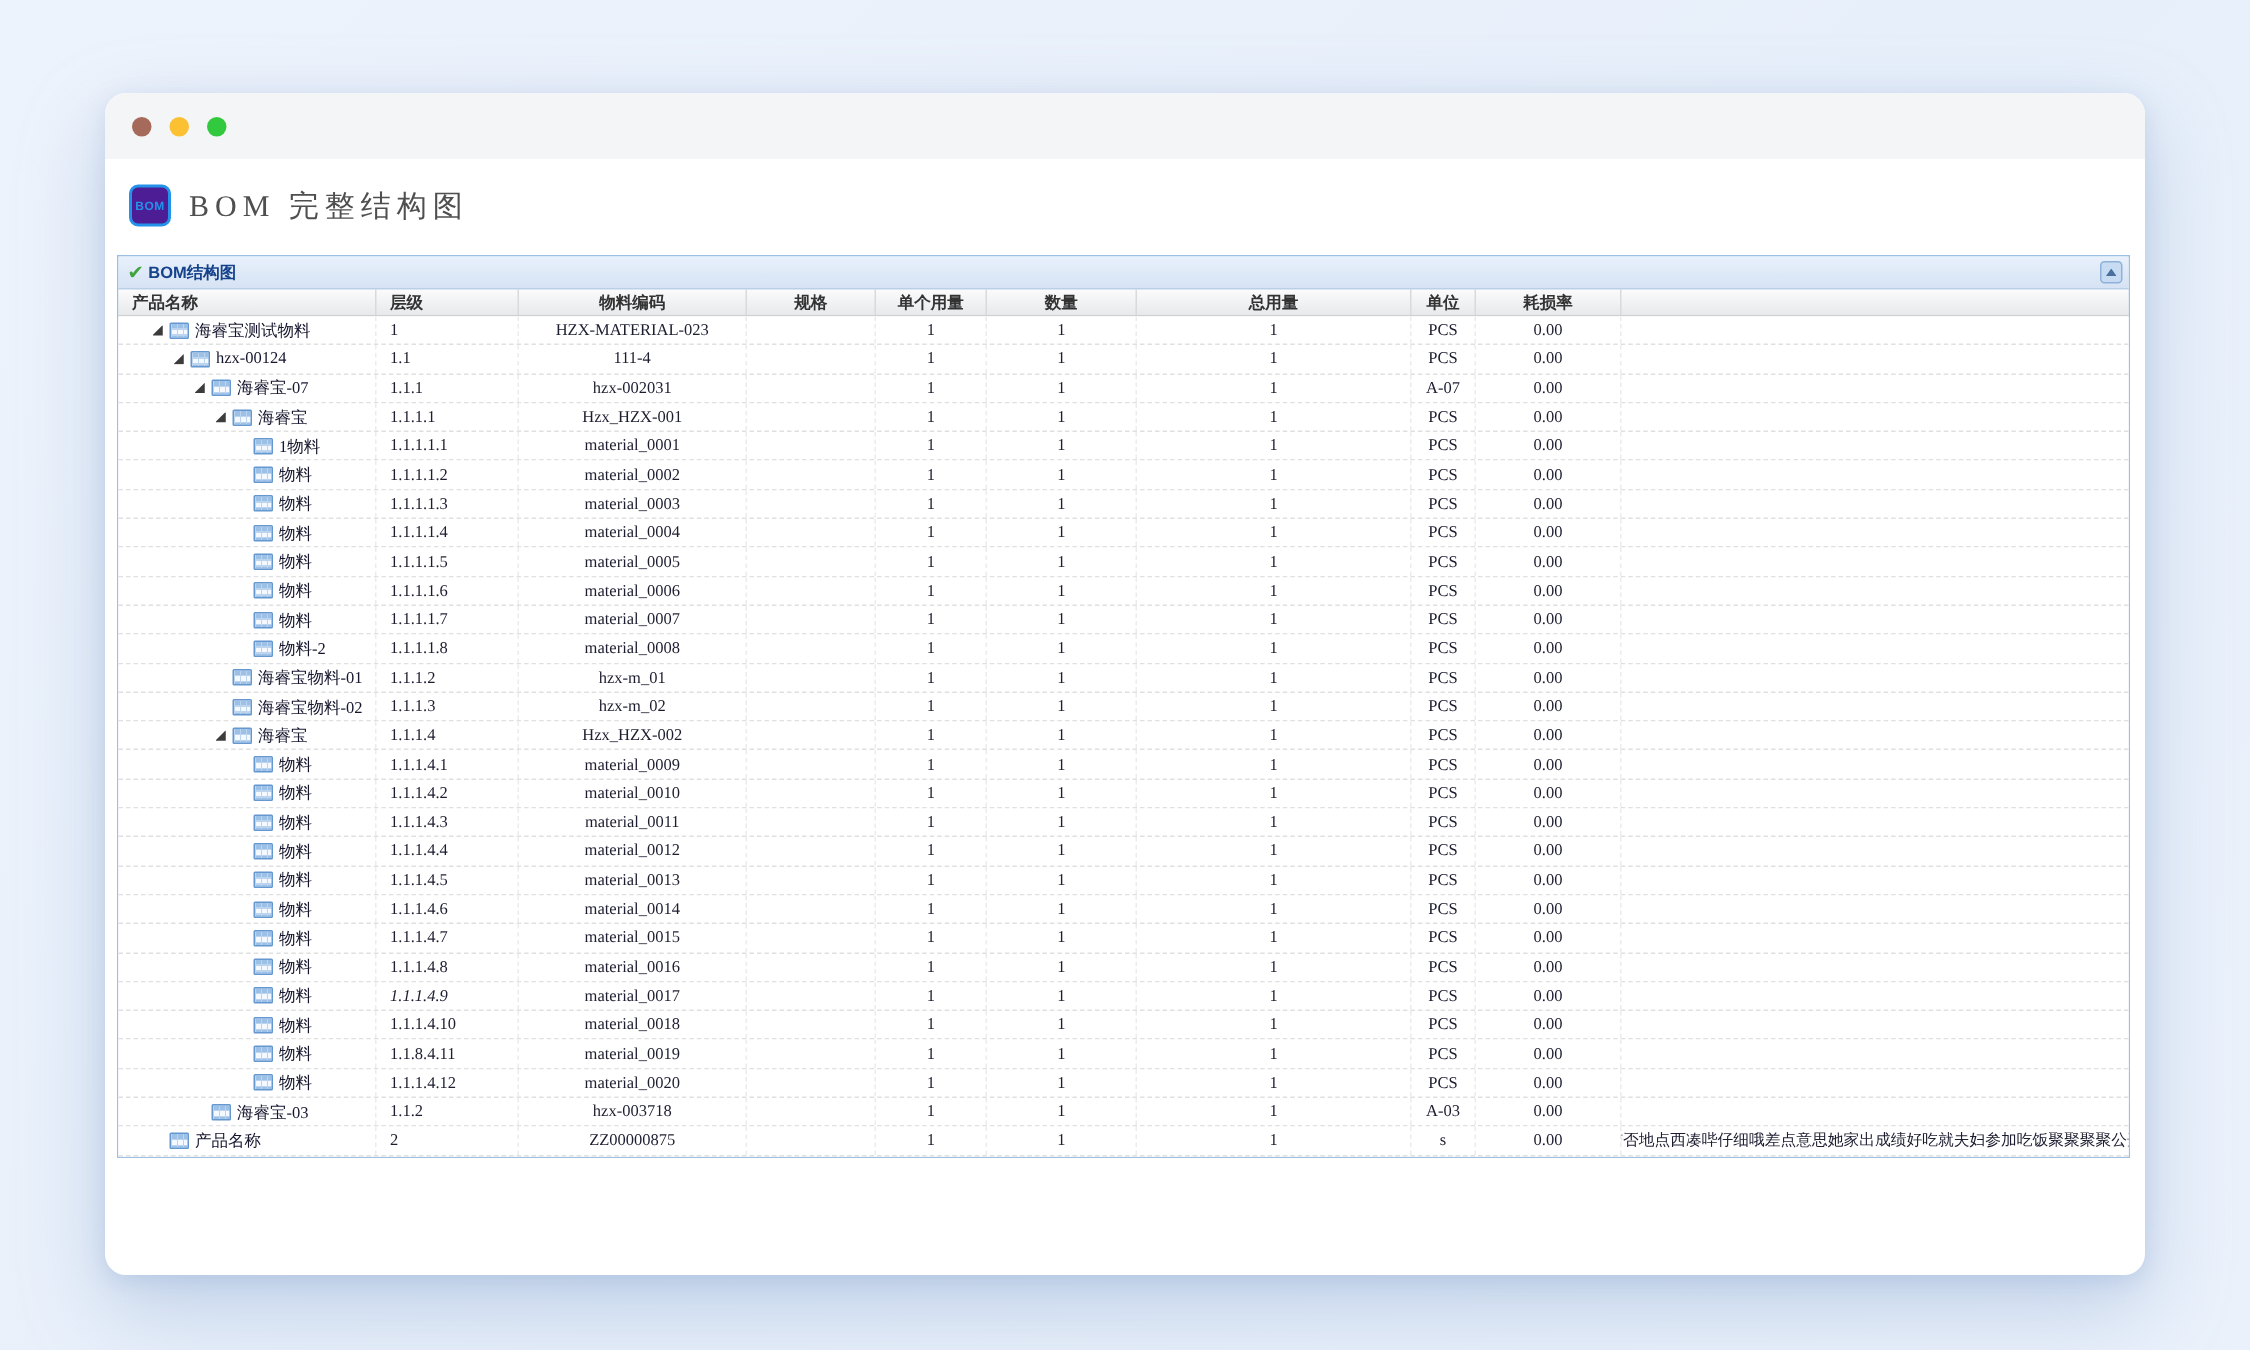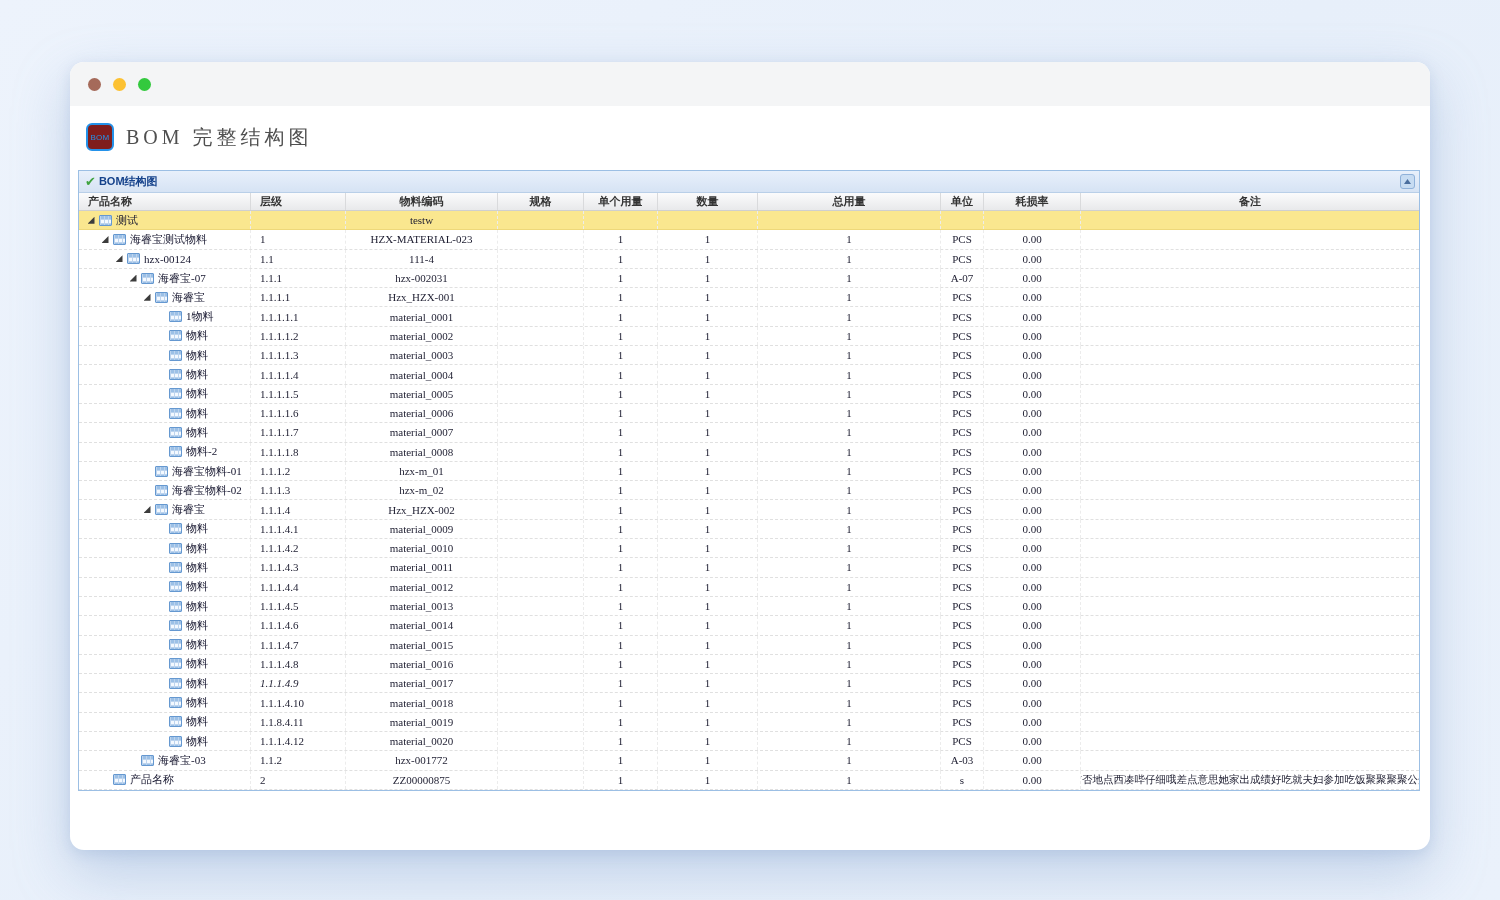--- a/index.html
+++ b/index.html
@@ -21,22 +21,22 @@
   }
   .dot{width:13px;height:13px;border-radius:50%;}
   .dot.red{background:#a56a5a;}
   .dot.yellow{background:#fcc132;}
   .dot.green{background:#33c93e;}
   .doc-header{
     position:absolute;left:0;top:44px;right:0;height:62px;background:#fff;
     display:flex;align-items:center;padding-left:16px;
   }
   .bom-badge{
-    width:24px;height:24px;border:2px solid #2492ea;border-radius:6px;background:#7f1d1d;
-    color:#2492ea;font-weight:normal;font-size:8px;display:flex;align-items:center;justify-content:center;
+    width:24px;height:24px;border:2px solid #2492ea;border-radius:6px;background:#4c1d95;
+    color:#2492ea;font-weight:bold;font-size:8px;display:flex;align-items:center;justify-content:center;
     letter-spacing:.3px;font-family:"Liberation Sans",sans-serif;
   }
   .doc-title{
     margin-left:12px;font-family:"Liberation Serif","DejaVu Serif",serif;
     font-size:20px;color:#4f4f4f;letter-spacing:4px;font-weight:400;
   }
   
   .panel{
     position:absolute;left:8px;right:10px;top:108px;
     border:1px solid #9cbfe4;background:#fff;
@@ -125,42 +125,22 @@
     <div class="grid-header" id="grid-header">
         <div class="hcell al" style="width: 172px;">产品名称</div>
         <div class="hcell al" style="width: 95px;">层级</div>
         <div class="hcell ac" style="width: 152px;">物料编码</div>
         <div class="hcell ac" style="width: 86px;">规格</div>
         <div class="hcell ac" style="width: 74px;">单个用量</div>
         <div class="hcell ac" style="width: 100px;">数量</div>
         <div class="hcell ac" style="width: 183px; font-family: Liberation Mono, monospace;">总用量</div>
         <div class="hcell ac" style="width: 43px;">单位</div>
         <div class="hcell ac" style="width: 97px;">耗损率</div>
-        <div class="hcell ac last">备注</div>
       </div>
     <div class="grid-body" id="grid-body">
-        <div class="row selected">
-          <div class="cell tree-cell" style="width: 172px;">
-            <span class="indent" style="flex-basis: 0px;"></span>
-            <span class="exp-slot">
-              <span class="exp"></span>
-            </span>
-            <span class="node-icon"></span>
-            <span class="node-label">测试</span>
-          </div>
-          <div class="cell al" style="width: 95px;"></div>
-          <div class="cell ac" style="width: 152px;">testw</div>
-          <div class="cell ac" style="width: 86px;"></div>
-          <div class="cell ac" style="width: 74px;"></div>
-          <div class="cell ac" style="width: 100px;"></div>
-          <div class="cell ac" style="width: 183px;"></div>
-          <div class="cell ac" style="width: 43px;"></div>
-          <div class="cell ac" style="width: 97px;"></div>
-          <div class="cell last ac remark-cell"></div>
-        </div>
         <div class="row">
           <div class="cell tree-cell" style="width: 172px;">
             <span class="indent" style="flex-basis: 14px;"></span>
             <span class="exp-slot">
               <span class="exp"></span>
             </span>
             <span class="node-icon"></span>
             <span class="node-label">海睿宝测试物料</span>
           </div>
           <div class="cell al" style="width: 95px;">1</div>
@@ -624,21 +604,21 @@
           <div class="cell last ac remark-cell"></div>
         </div>
         <div class="row">
           <div class="cell tree-cell" style="width: 172px;">
             <span class="indent" style="flex-basis: 42px;"></span>
             <span class="exp-slot"></span>
             <span class="node-icon"></span>
             <span class="node-label">海睿宝-03</span>
           </div>
           <div class="cell al" style="width: 95px;">1.1.2</div>
-          <div class="cell ac" style="width: 152px;">hzx-001772</div>
+          <div class="cell ac" style="width: 152px;">hzx-003718</div>
           <div class="cell ac" style="width: 86px;"></div>
           <div class="cell ac" style="width: 74px;">1</div>
           <div class="cell ac" style="width: 100px;">1</div>
           <div class="cell ac" style="width: 183px;">1</div>
           <div class="cell ac" style="width: 43px;">A-03</div>
           <div class="cell ac" style="width: 97px;">0.00</div>
           <div class="cell last ac remark-cell"></div>
         </div>
         <div class="row">
           <div class="cell tree-cell" style="width: 172px;">

